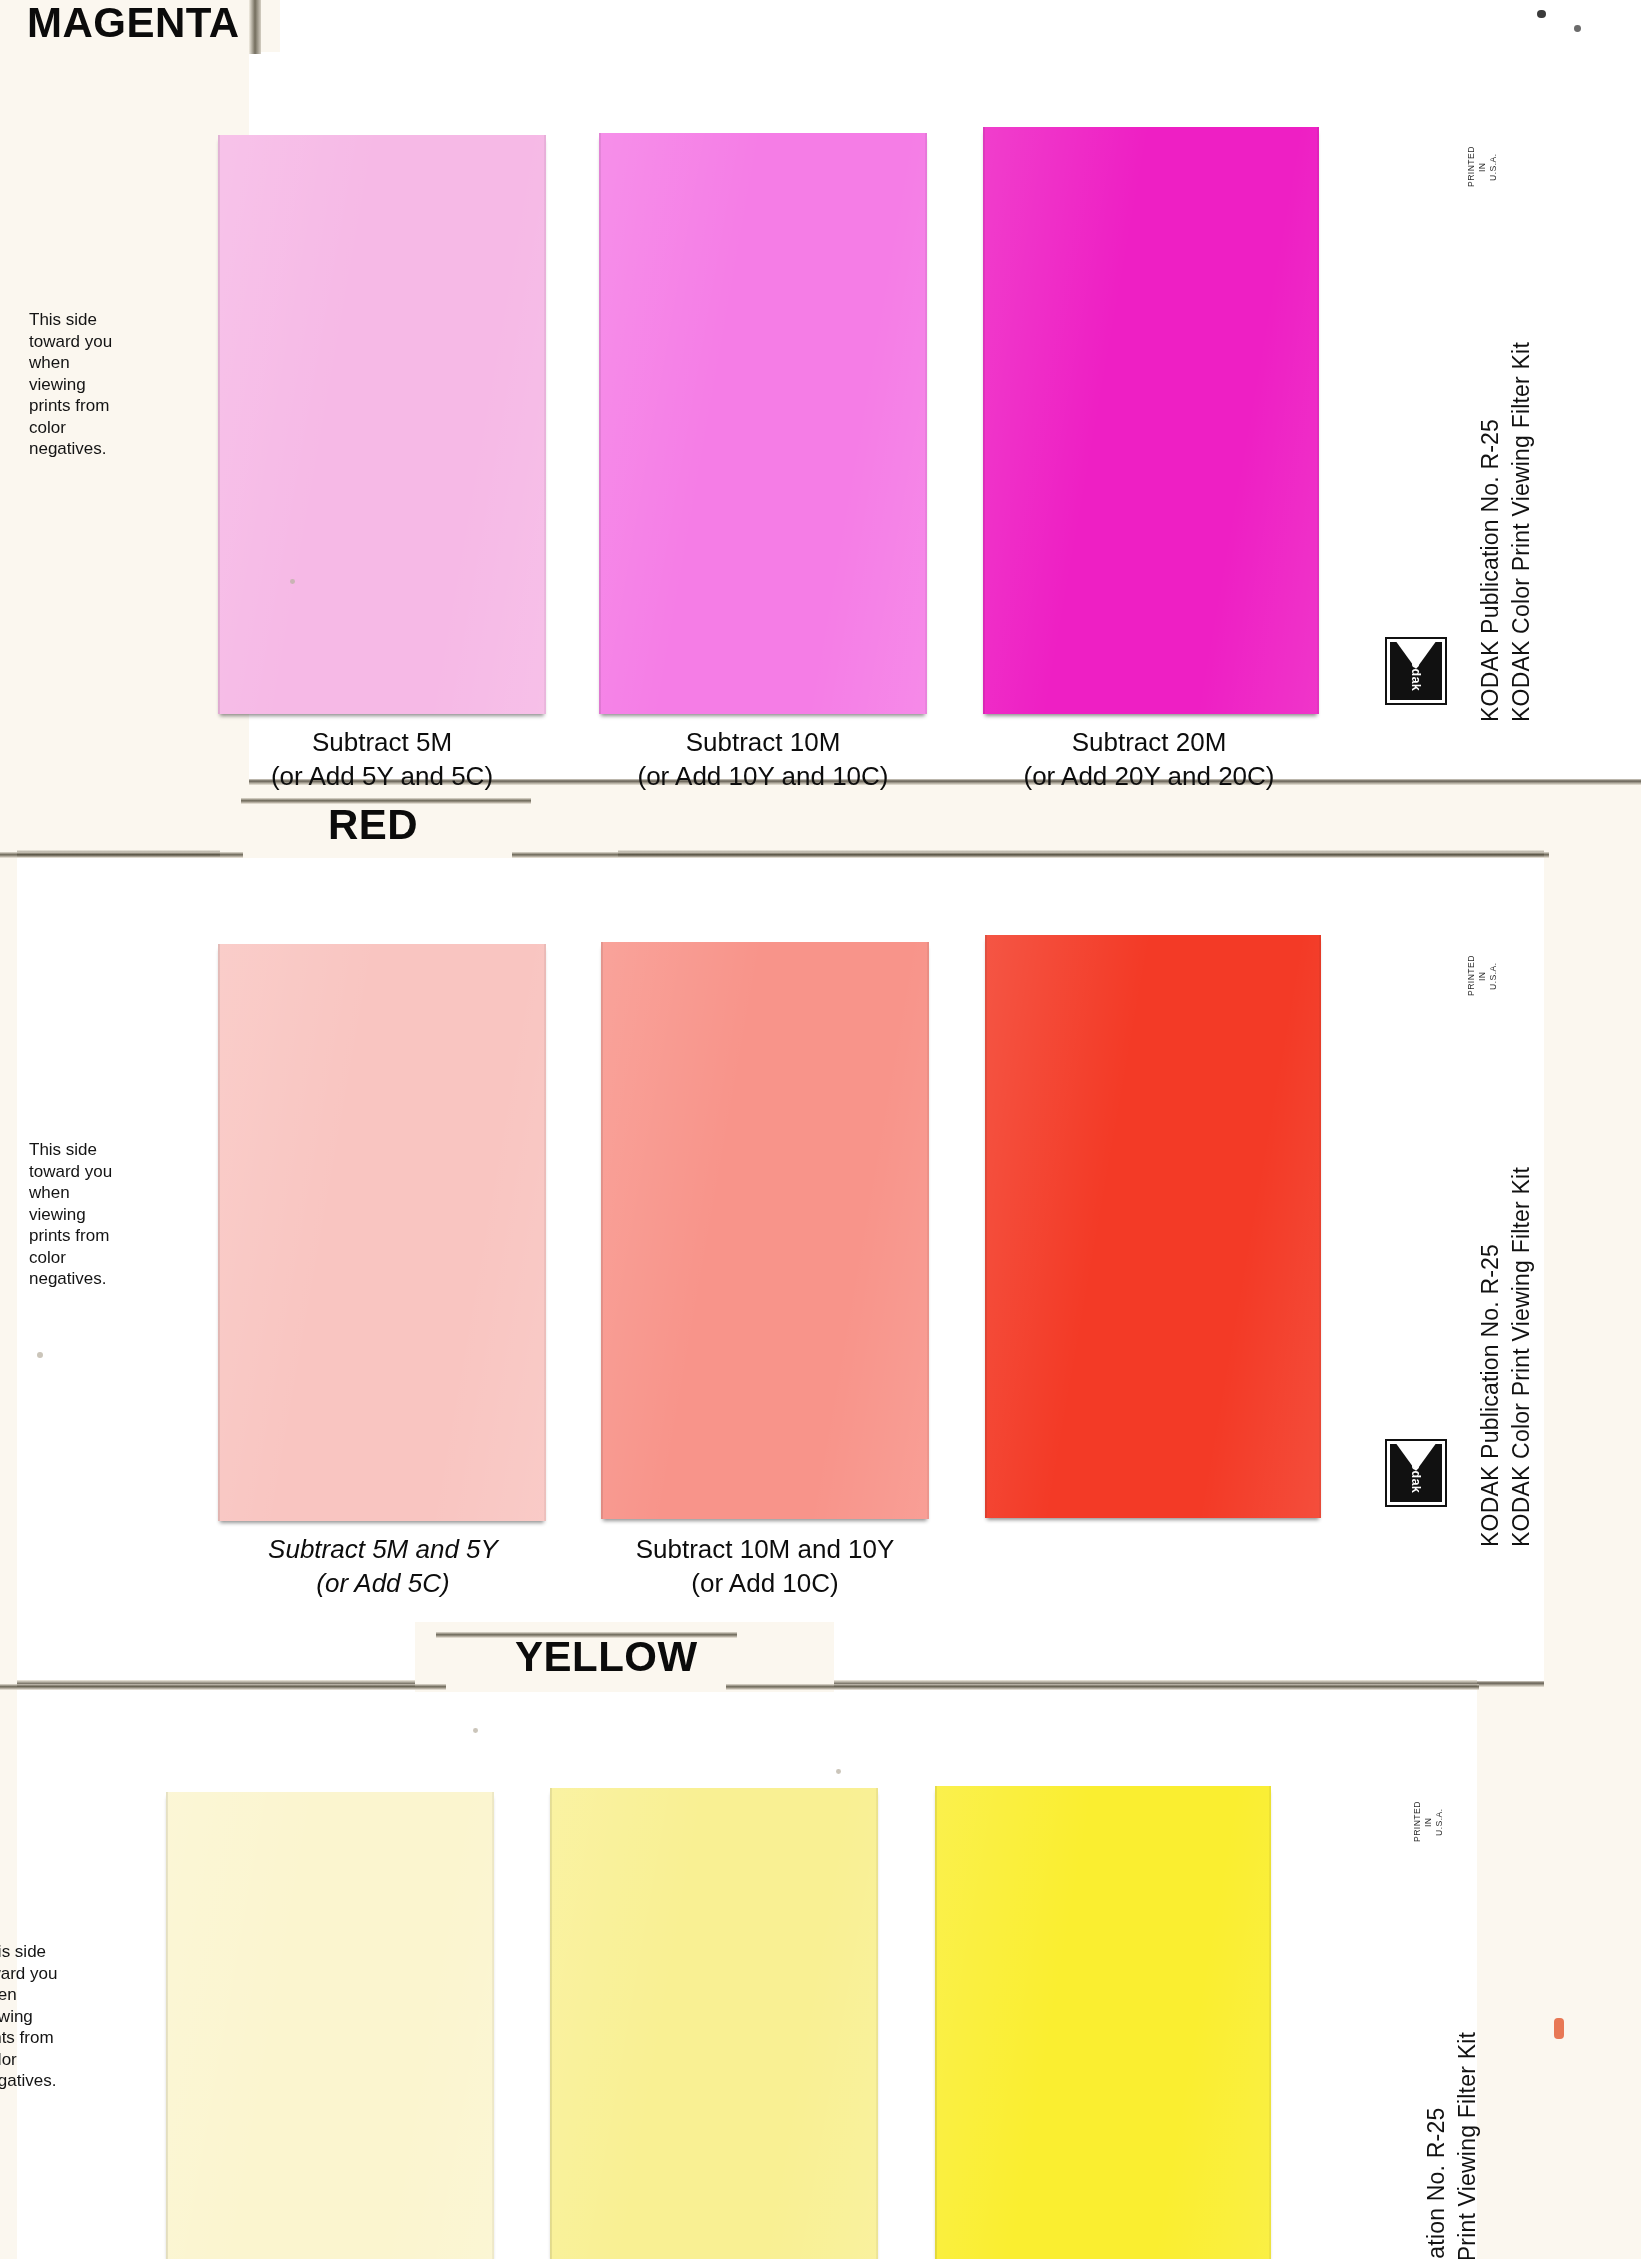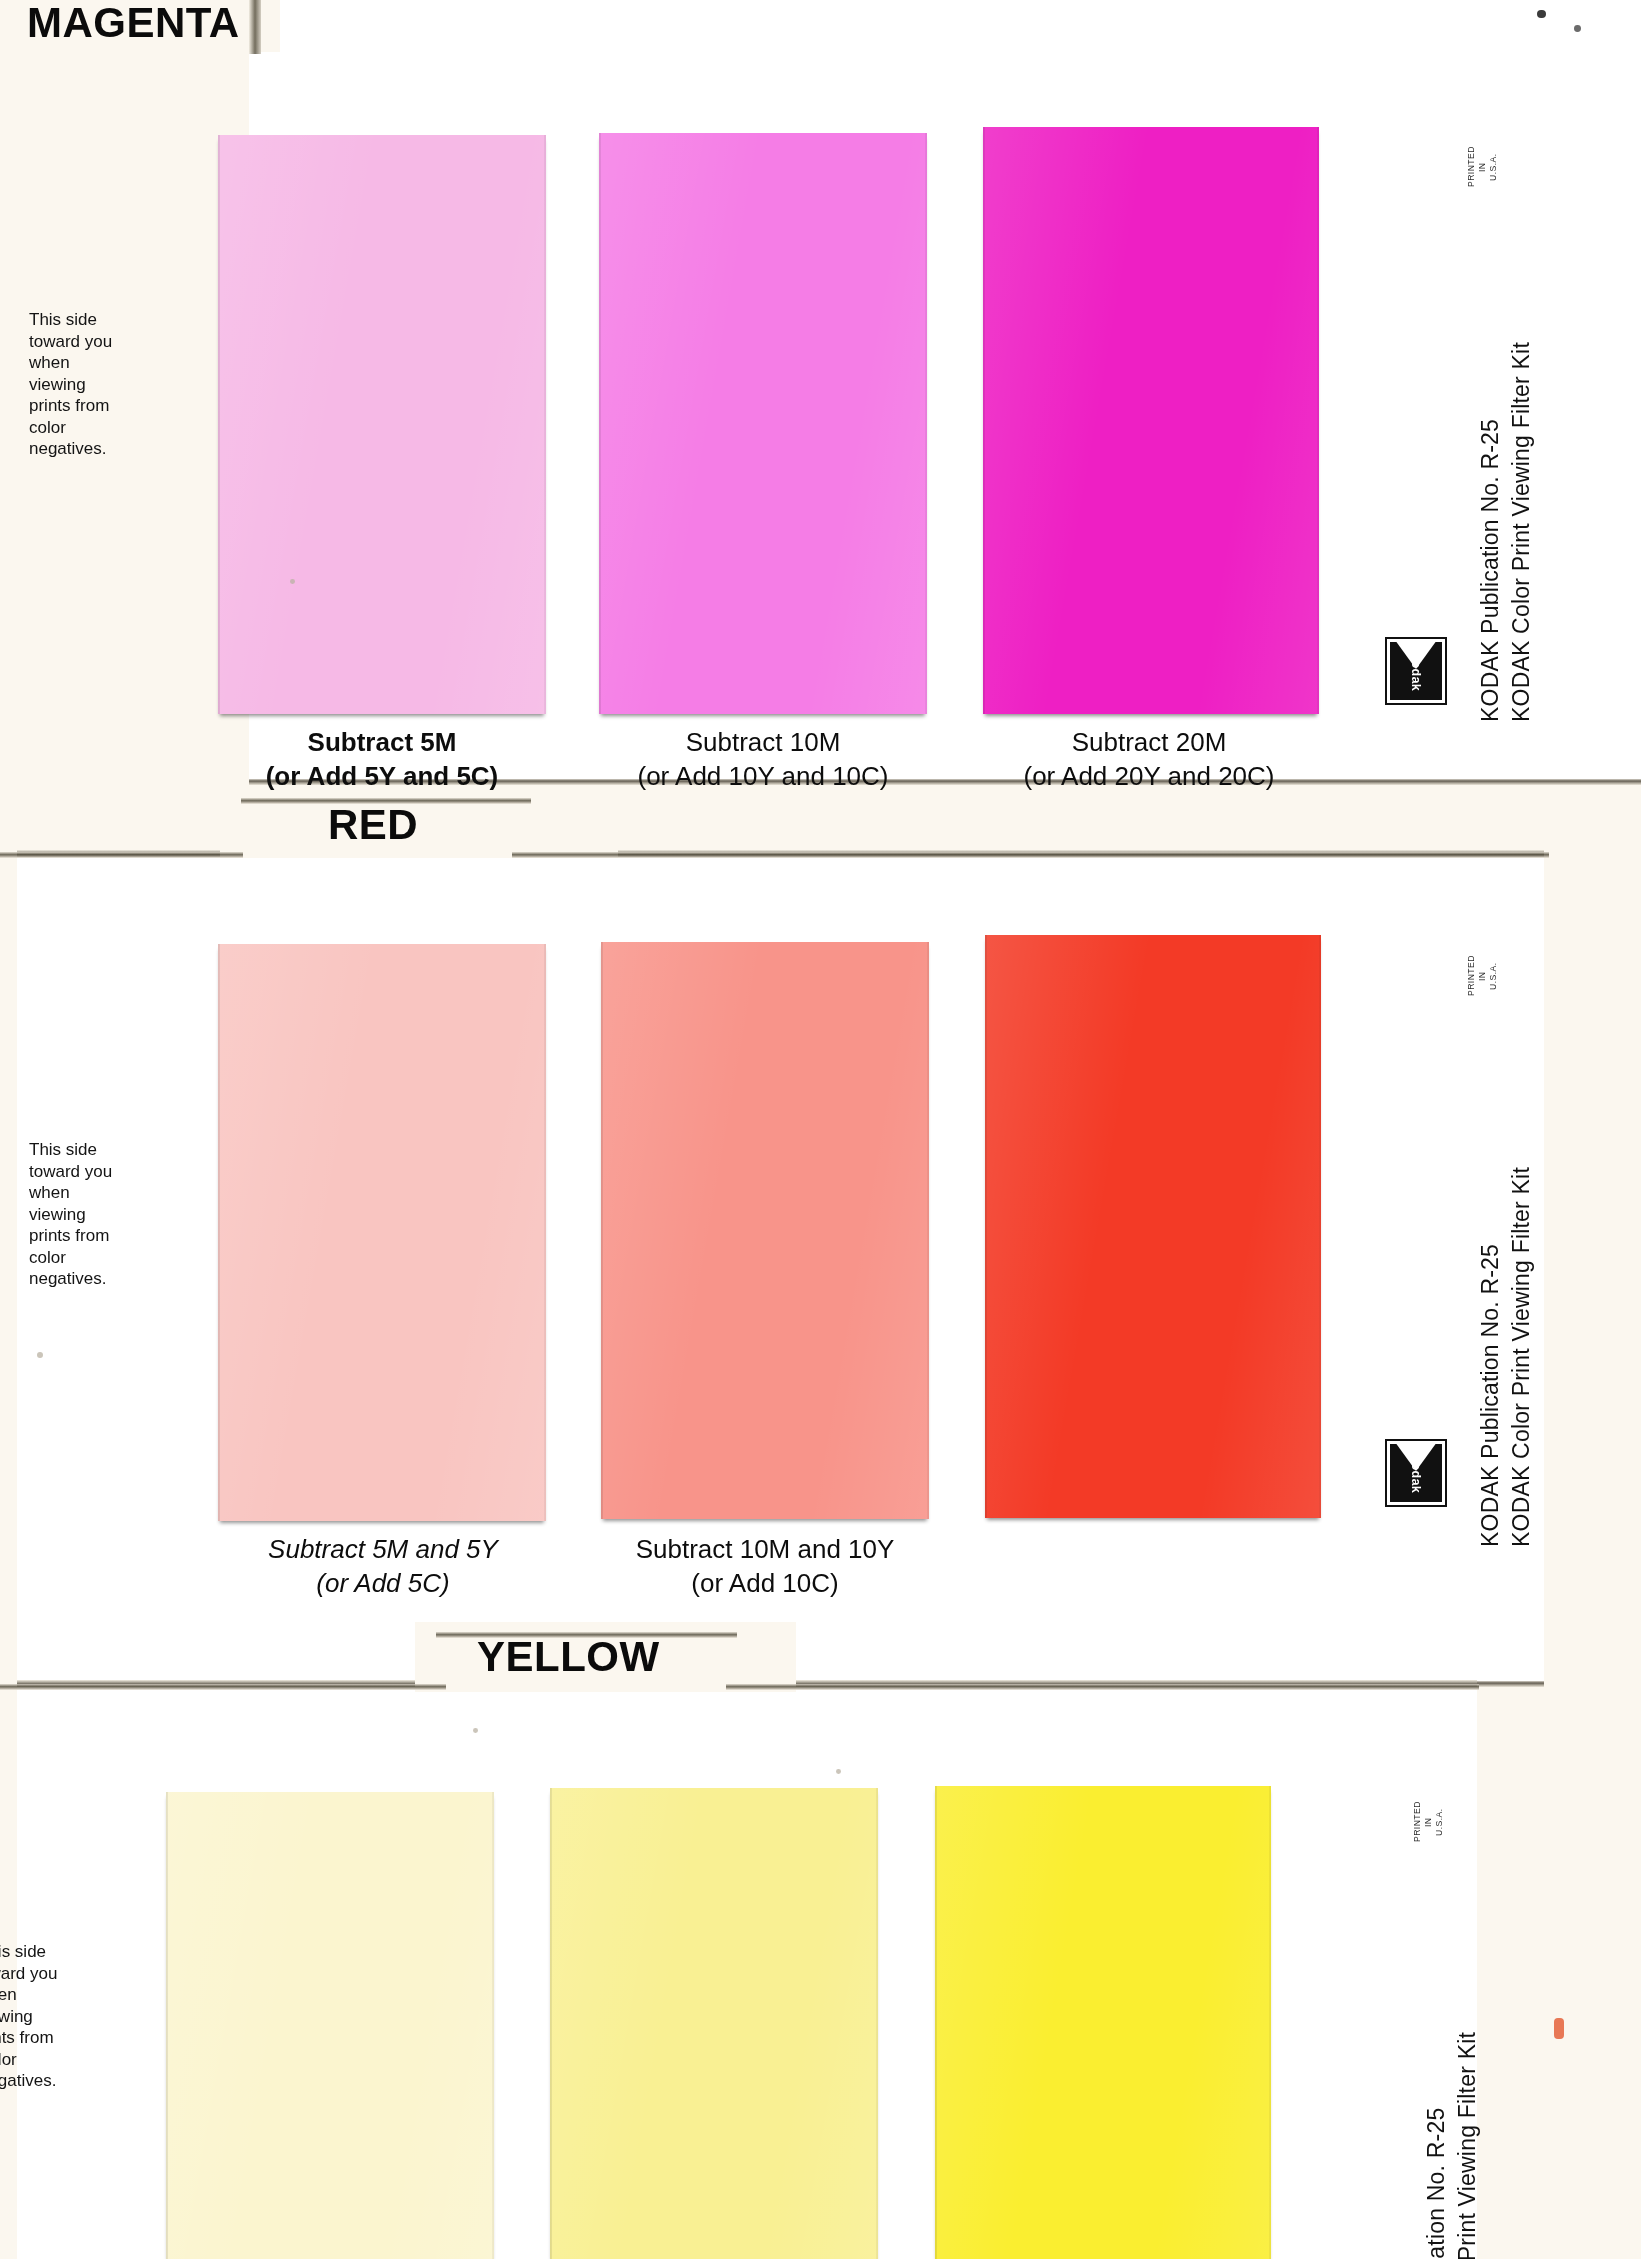--- a/index.html
+++ b/index.html
@@ -55,21 +55,21 @@
   .tab-label{
     font-weight:bold;
     font-size:42px;
     letter-spacing:0.5px;
     color:#0b0b0b;
     white-space:nowrap;
   }
 
   #tab-magenta{left:0px;top:-5.8px;width:253px;height:58px;padding-left:27px;}
   #tab-red{left:220px;top:792px;width:290px;height:66px;padding-left:108px;align-items:center;}
-  #tab-yellow{left:415px;top:1622px;width:319px;height:70px;padding-left:62px;}
+  #tab-yellow{left:415px;top:1622px;width:319px;height:70px;padding-left:100px;}
 
   
   .tab-edge{
     position:absolute;height:5.8px;
     background:linear-gradient(180deg,#ded8cc 0%,#55503f 45%,#a9a294 75%,#f0ebdf 100%);
     opacity:.85;
   }
 
   
   .side-note{
@@ -185,21 +185,21 @@
 toward you
 when
 viewing
 prints from
 color
 negatives.</div>
 
   <div class="swatch" style="left:218px;top:135px;width:328px;height:579px;">
     <div class="chip glossy" style="background:#f6b9e6;"></div>
   </div>
-  <div class="caption" style="left:189px;top:726px;width:386px;font-weight:bold;">Subtract 5M
+  <div class="caption" style="left:189px;top:726px;width:386px;">Subtract 5M
 (or Add 5Y and 5C)</div>
 
   <div class="swatch" style="left:599px;top:133px;width:328px;height:581px;">
     <div class="chip glossy" style="background:#f57de6;"></div>
   </div>
   <div class="caption" style="left:570px;top:726px;width:386px;">Subtract 10M
 (or Add 10Y and 10C)</div>
 
   <div class="swatch" style="left:983px;top:127px;width:336px;height:587px;">
     <div class="chip glossy" style="background:#ee1fc4;"></div>

